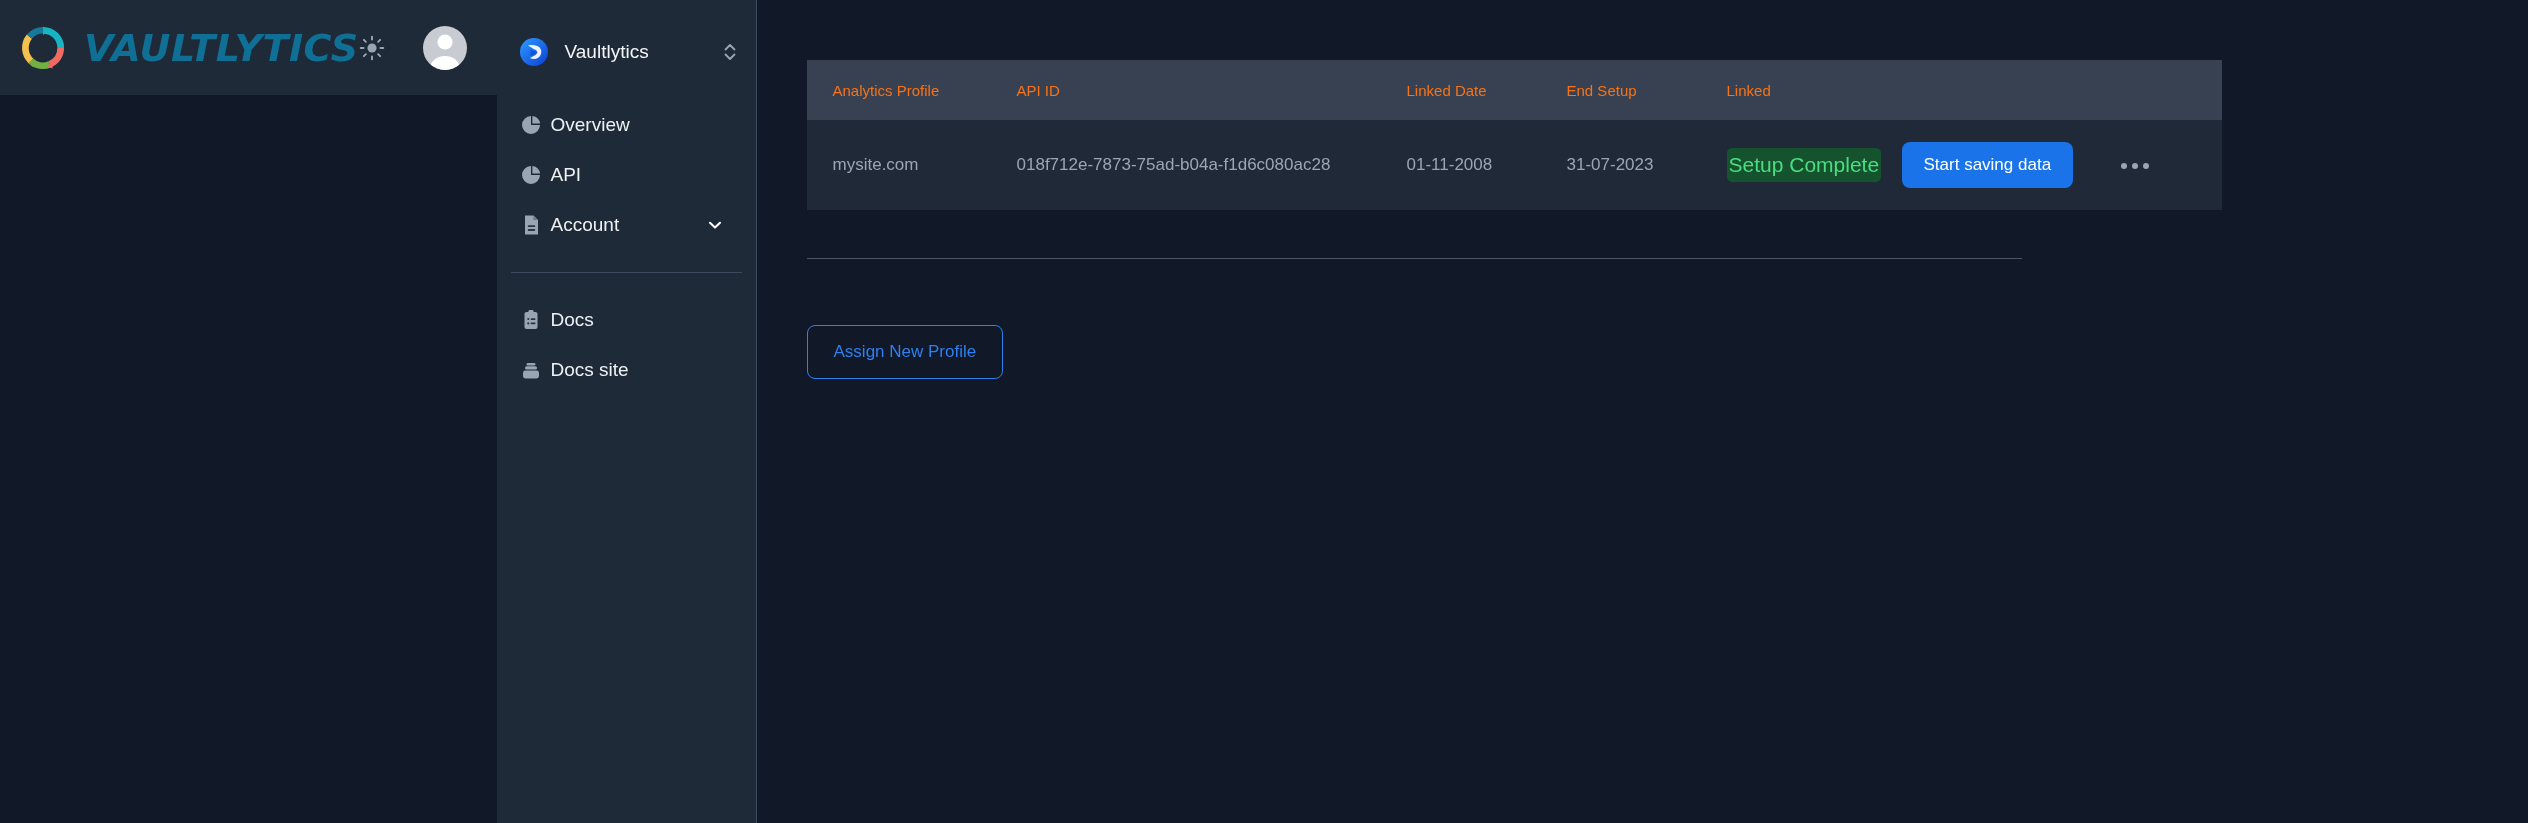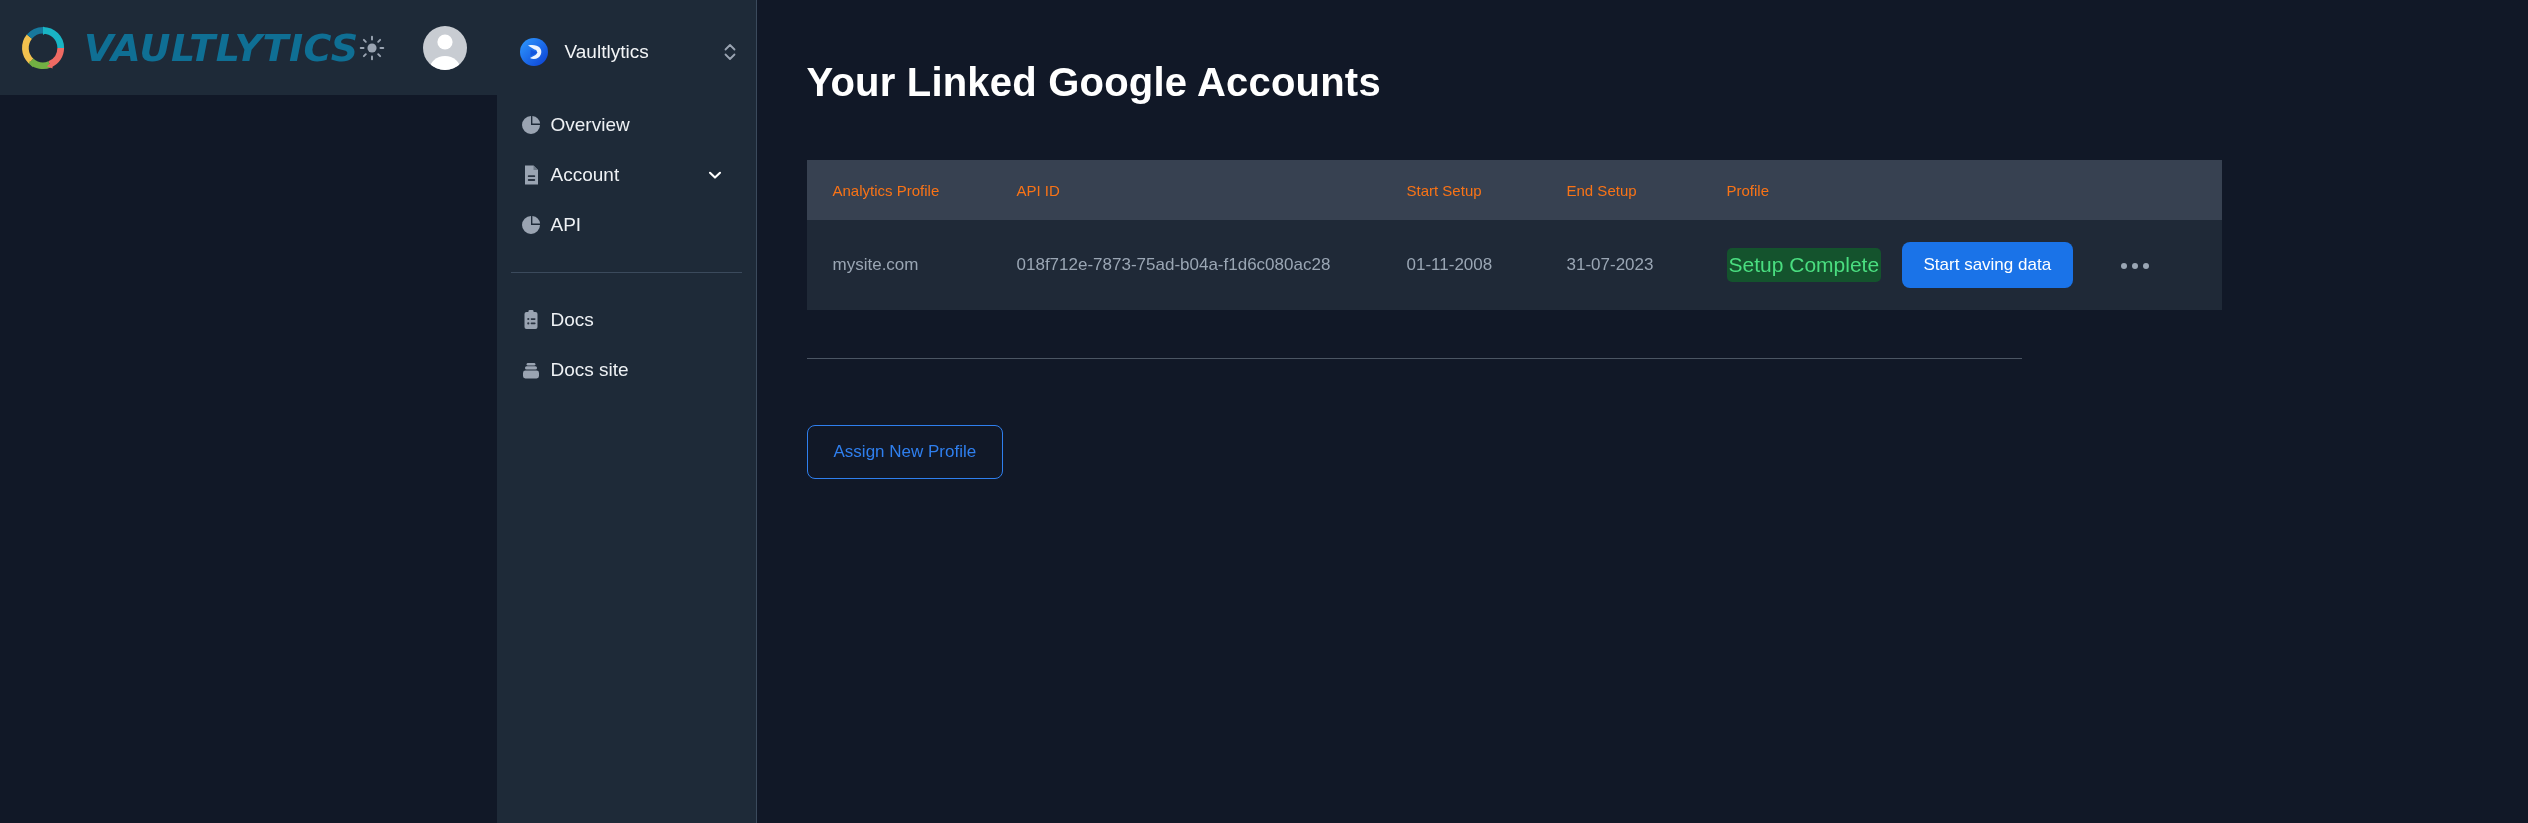--- a/index.html
+++ b/index.html
@@ -206,37 +206,37 @@
         <div class="nav-item">
           <svg class="nav-icon" viewBox="0 0 24 24">
             <path d="M12 3 a9 9 0 1 0 9 9 h-9 z" fill="#9aa4b2"></path>
             <path d="M13.4 2.9 a9 9 0 0 1 7.7 7.7 h-7.7 z" fill="#9aa4b2"></path>
           </svg>
           <span class="nav-label">Overview</span>
         </div>
 
         <div class="nav-item">
           <svg class="nav-icon" viewBox="0 0 24 24">
+            <path d="M12 3 a9 9 0 1 0 9 9 h-9 z" fill="#9aa4b2"></path>
+            <path d="M13.4 2.9 a9 9 0 0 1 7.7 7.7 h-7.7 z" fill="#9aa4b2"></path>
+          </svg>
+          <span class="nav-label">API</span>
+        </div>
+
+        <div class="nav-item">
+          <svg class="nav-icon" viewBox="0 0 24 24">
             <path d="M6 2.5 h8.5 L19 7 v14.5 H6 z" fill="#9aa4b2"></path>
             <path d="M14.5 2.5 L19 7 h-4.5 z" fill="#6c7886"></path>
             <rect x="8.8" y="12.2" width="7.4" height="1.9" rx="0.9" fill="#2a3442"></rect>
             <rect x="8.8" y="16.1" width="7.4" height="1.9" rx="0.9" fill="#2a3442"></rect>
           </svg>
           <span class="nav-label">Account</span>
           <svg class="nav-chevron" viewBox="0 0 18 18">
             <path d="M4 6.8 L9 11.6 L14 6.8" fill="none" stroke="#ffffff" stroke-width="2.1" stroke-linecap="round" stroke-linejoin="round"></path>
           </svg>
-        </div>
-
-        <div class="nav-item">
-          <svg class="nav-icon" viewBox="0 0 24 24">
-            <path d="M12 3 a9 9 0 1 0 9 9 h-9 z" fill="#9aa4b2"></path>
-            <path d="M13.4 2.9 a9 9 0 0 1 7.7 7.7 h-7.7 z" fill="#9aa4b2"></path>
-          </svg>
-          <span class="nav-label">API</span>
         </div>
 
         <div class="side-divider"></div>
 
         <div class="nav-item">
           <svg class="nav-icon" viewBox="0 0 24 24">
             <rect x="5.5" y="4" width="13" height="17" rx="2" fill="#9aa4b2"></rect>
             <rect x="9.4" y="2" width="5.2" height="3.6" rx="1.4" fill="#9aa4b2"></rect>
             <circle cx="9.3" cy="11" r="1.1" fill="#2a3442"></circle>
             <circle cx="9.3" cy="15.4" r="1.1" fill="#2a3442"></circle>
@@ -253,31 +253,30 @@
             <rect x="7.6" y="5" width="8.8" height="2.4" rx="1.2" fill="#9aa4b2"></rect>
           </svg>
           <span class="nav-label">Docs site</span>
         </div>
 
       </div>
     </div>
 
     <div class="main">
 
-      <h1 class="page-title">Your Linked Google Accounts</h1>
 
       <div class="table-wrap">
         <table class="tbl">
           <thead>
             <tr>
               <th class="c-profile">Analytics Profile</th>
               <th class="c-apiid">API ID</th>
-              <th class="c-start">Start Setup</th>
+              <th class="c-start">Linked Date</th>
               <th class="c-end">End Setup</th>
-              <th class="c-status">Profile</th>
+              <th class="c-status">Linked</th>
               <th class="c-action"></th>
               <th class="c-more"></th>
             </tr>
           </thead>
           <tbody>
             <tr>
               <td class="cell-profile">mysite.com</td>
               <td>018f712e-7873-75ad-b04a-f1d6c080ac28</td>
               <td>01-11-2008</td>
               <td>31-07-2023</td>

